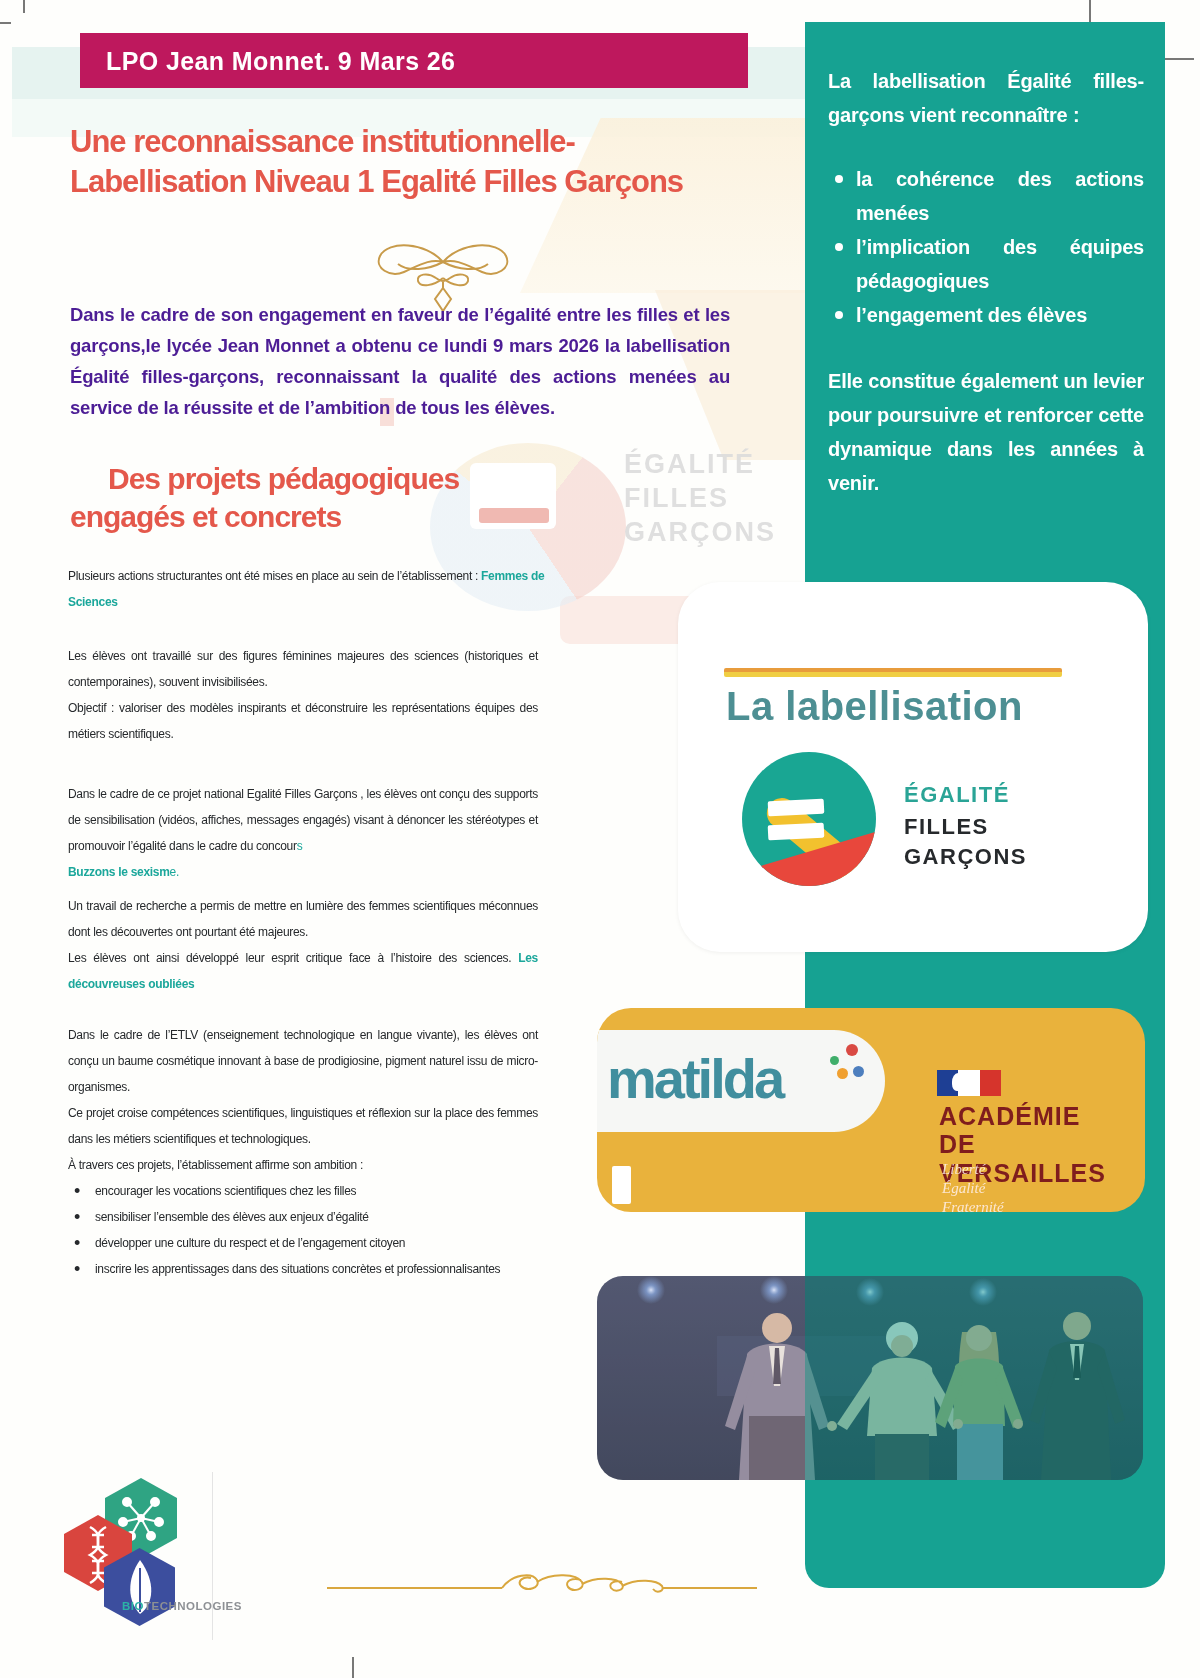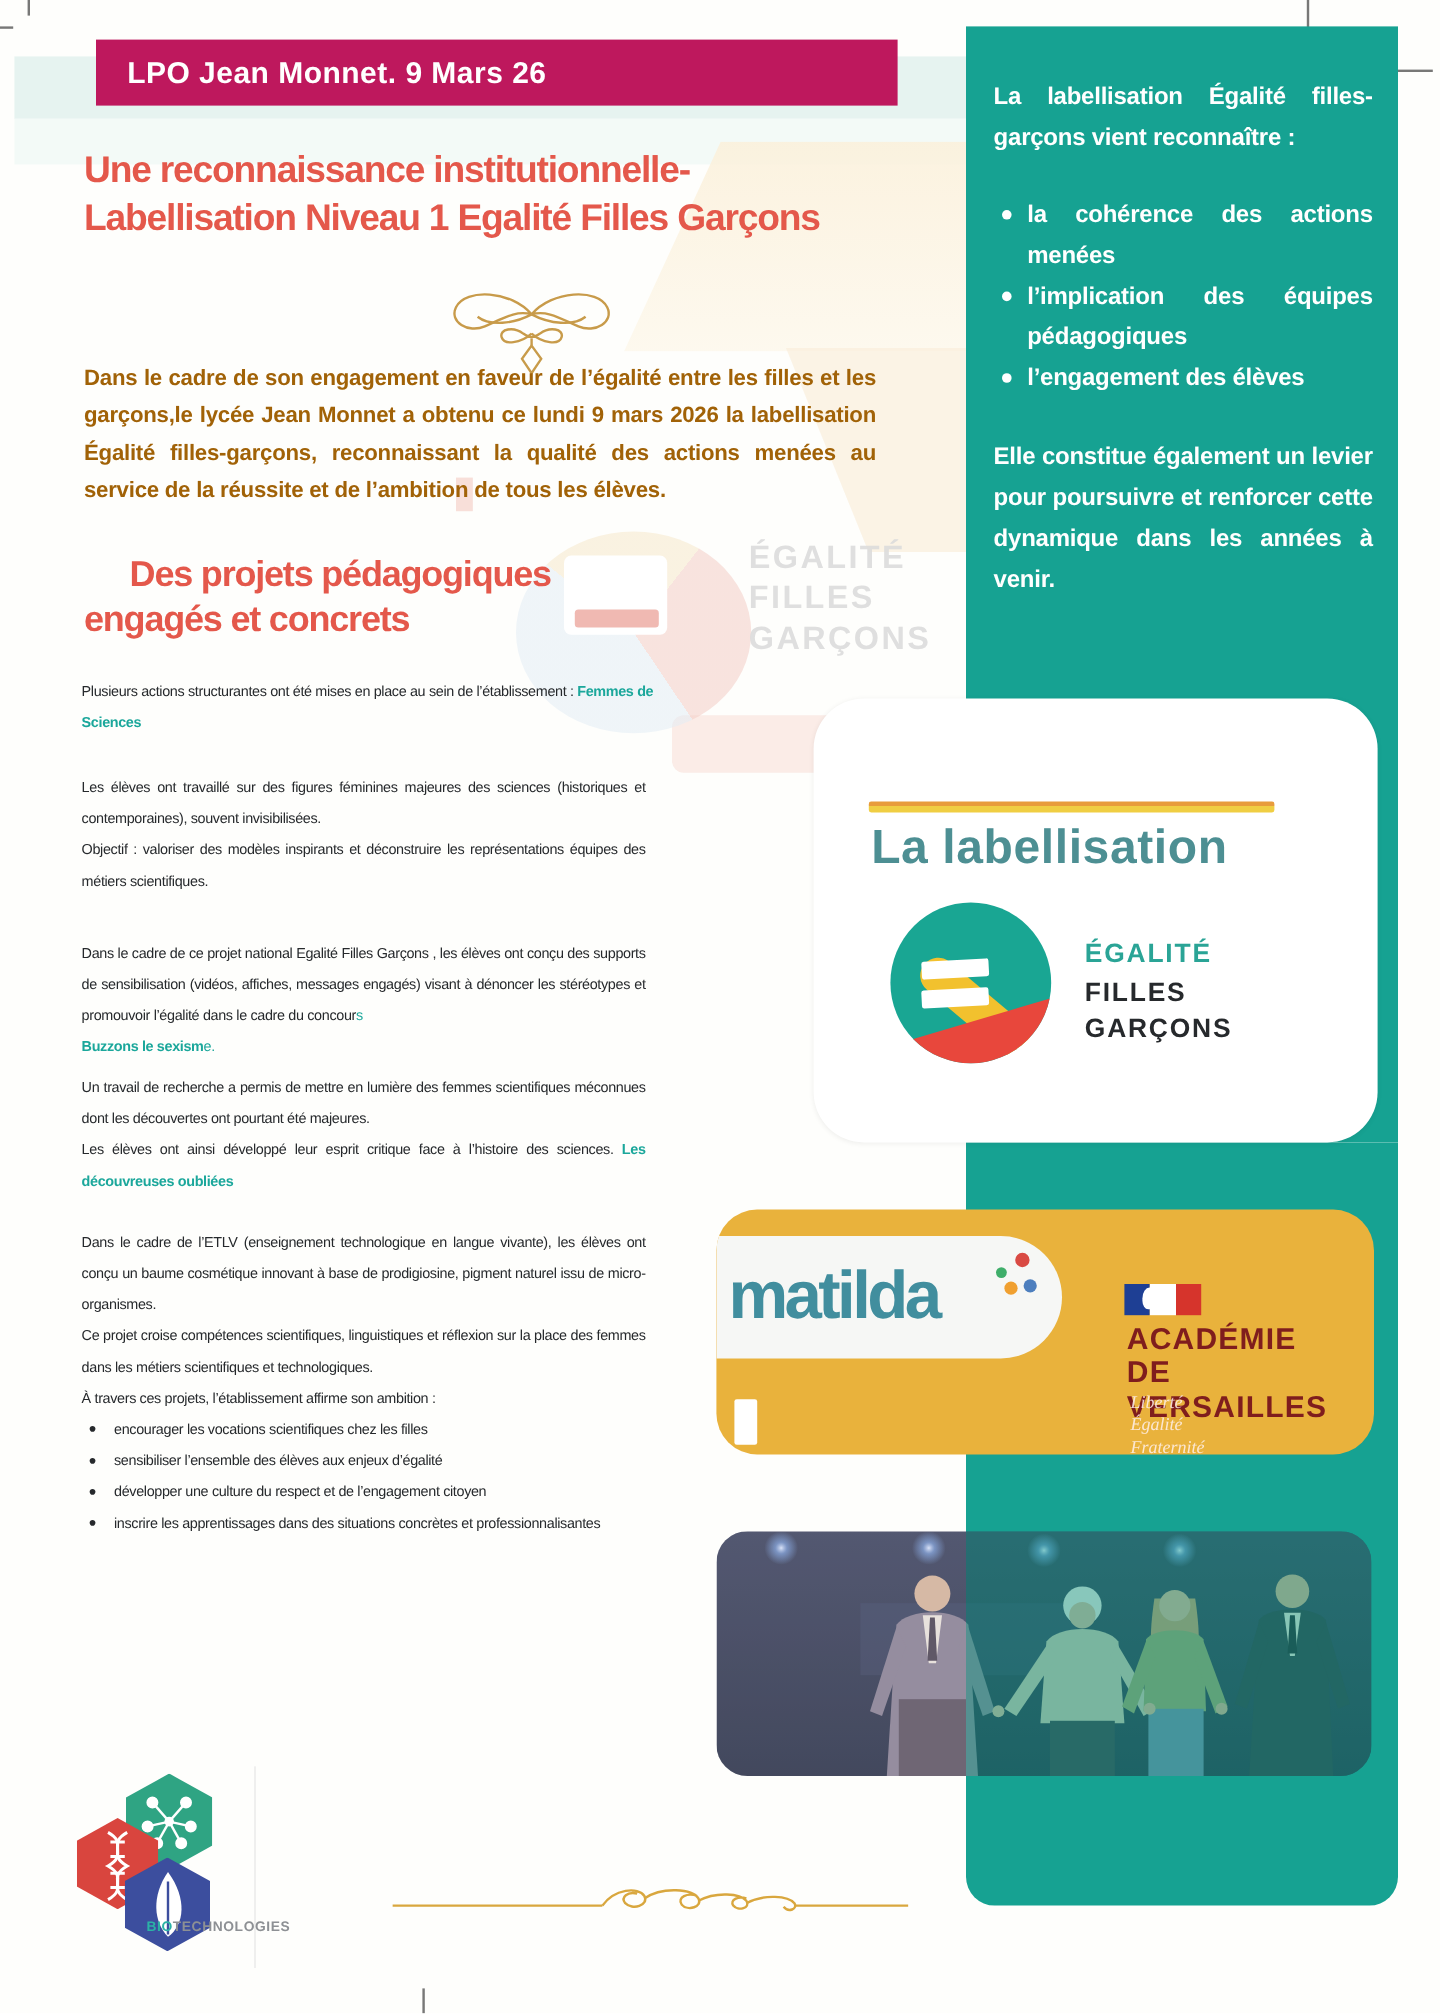--- a/index.html
+++ b/index.html
@@ -31,21 +31,21 @@
   
   .banner{left:80px;top:33px;width:668px;height:55px;background:#be185d;}
   .banner-label{position:absolute;left:26px;top:0;height:55px;line-height:56px;color:#ffffff;
                 font-weight:700;font-size:25px;letter-spacing:.4px;}
   .title{left:70px;top:122px;width:720px;color:#e4584b;font-weight:800;font-size:31px;
          line-height:40px;letter-spacing:-1px;}
 
   
   .flourish-top{left:368px;top:238px;}
 
-  .intro{left:70px;top:299px;width:660px;color:#a16207;font-weight:700;font-size:18.5px;
+  .intro{left:70px;top:299px;width:660px;color:#4c1d95;font-weight:700;font-size:18.5px;
          letter-spacing:-.2px;line-height:31px;text-align:justify;}
 
   .section-heading{left:70px;top:460px;color:#e4584b;font-weight:800;font-size:30px;
                    line-height:38px;letter-spacing:-1px;}
   .section-heading .l1{margin-left:38px;}
 
   
   .main-col{left:68px;top:563px;width:470px;color:#26292c;font-size:12px;letter-spacing:-.3px;
             line-height:26px;}
   .main-col p{margin:0;text-align:justify;}

